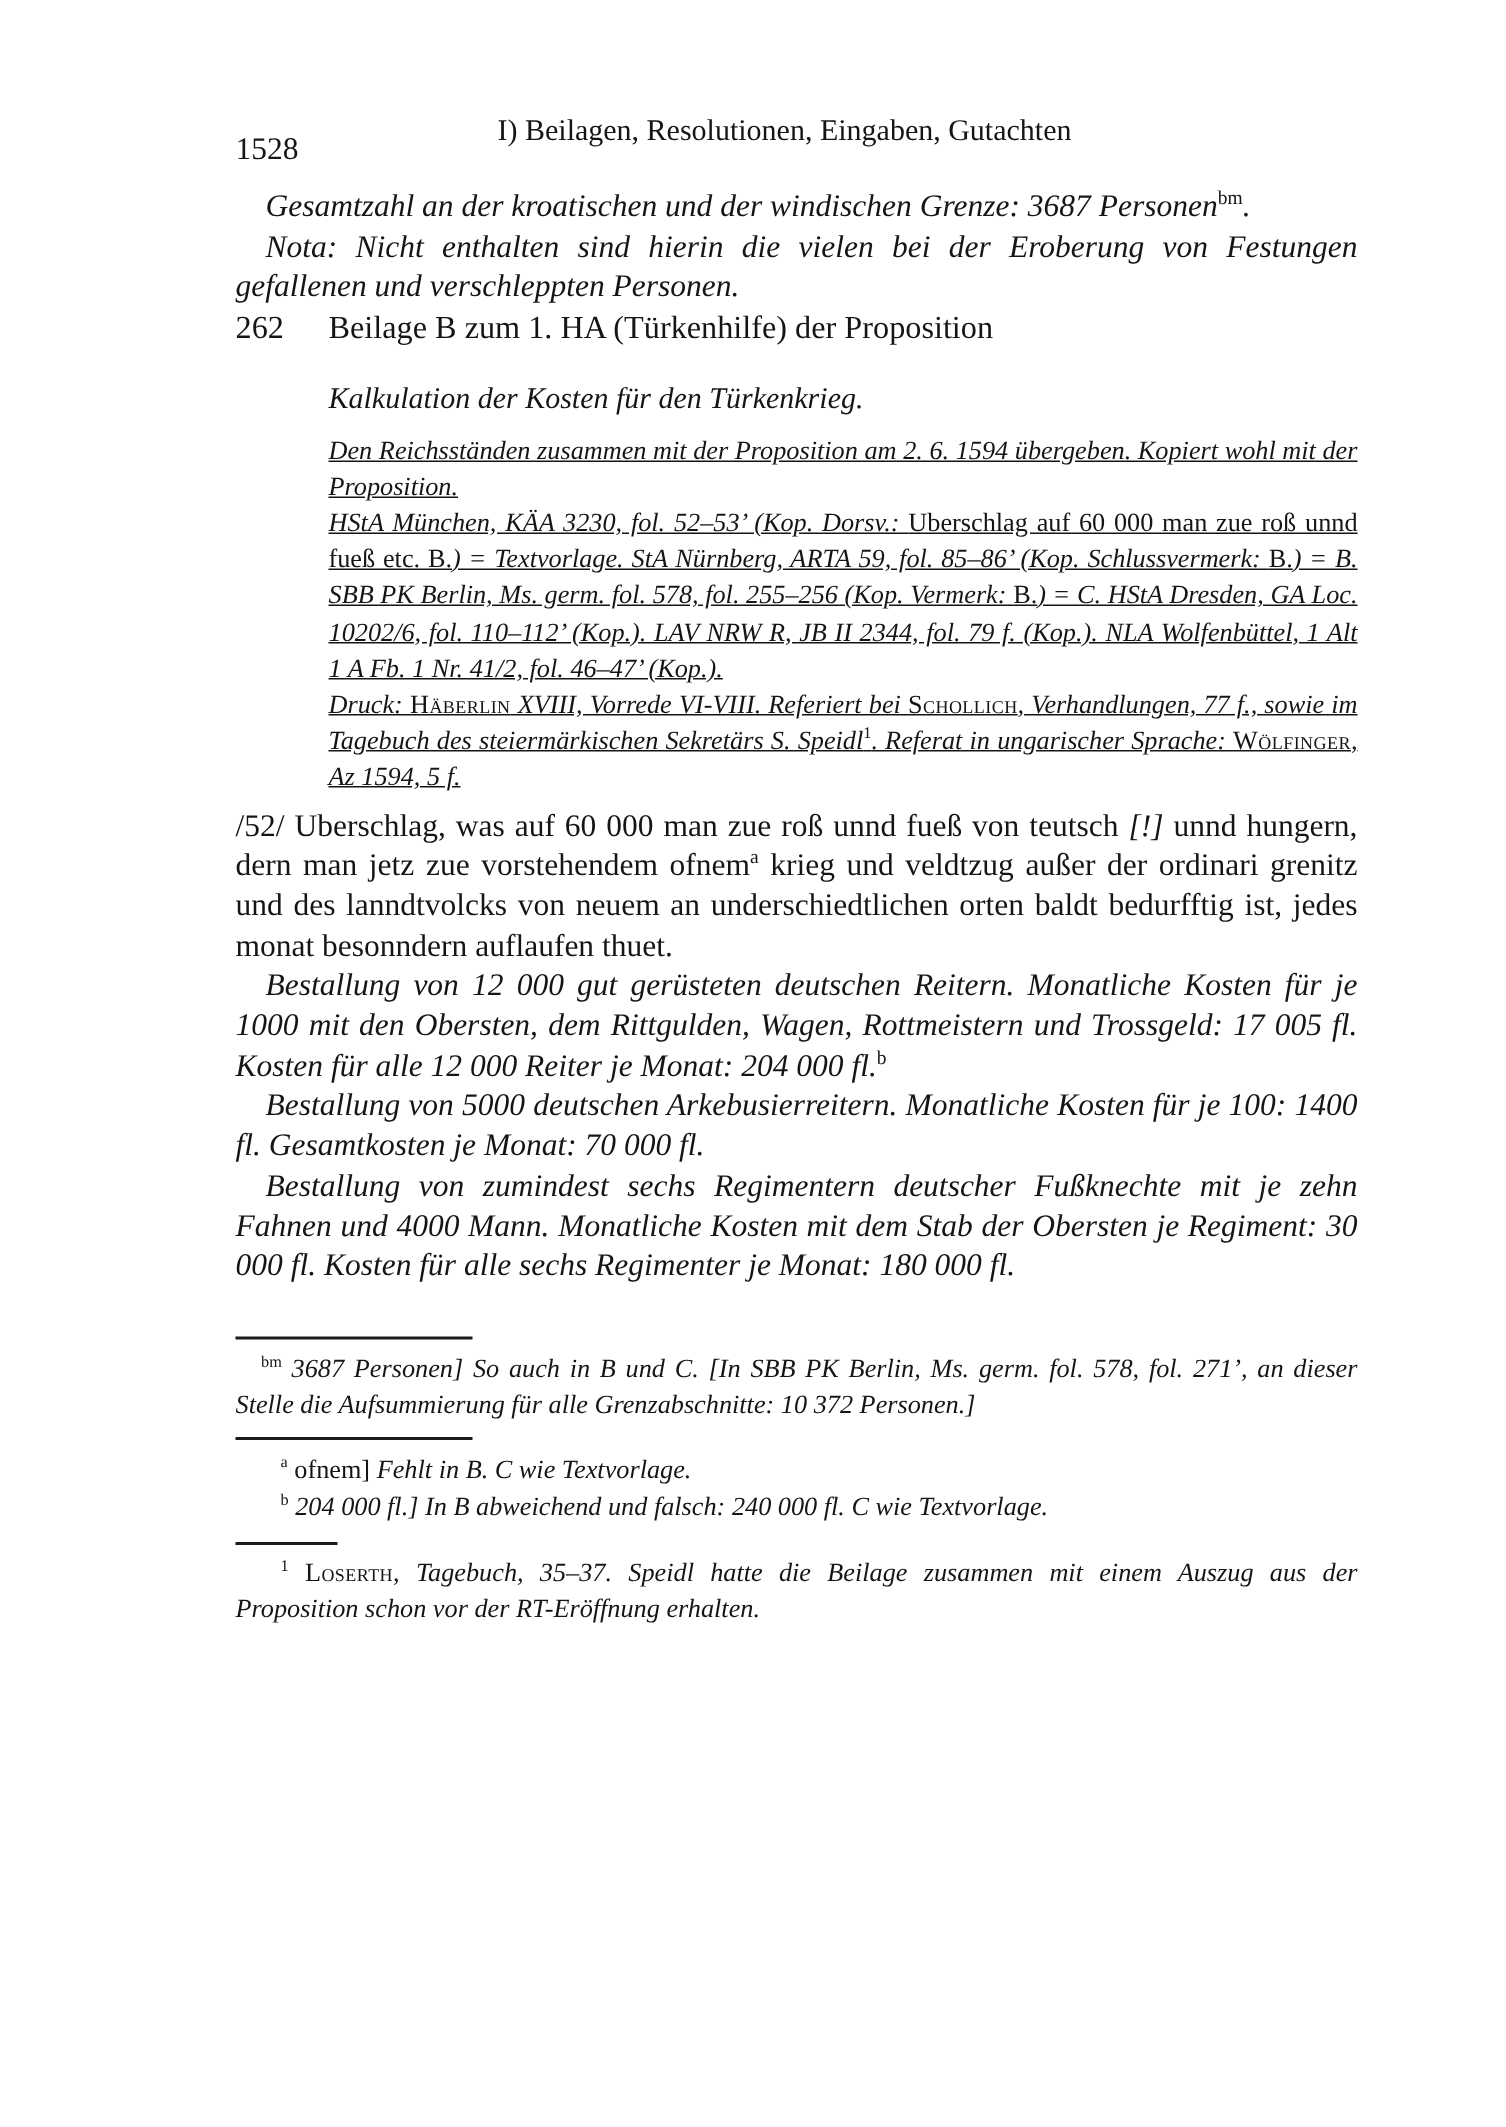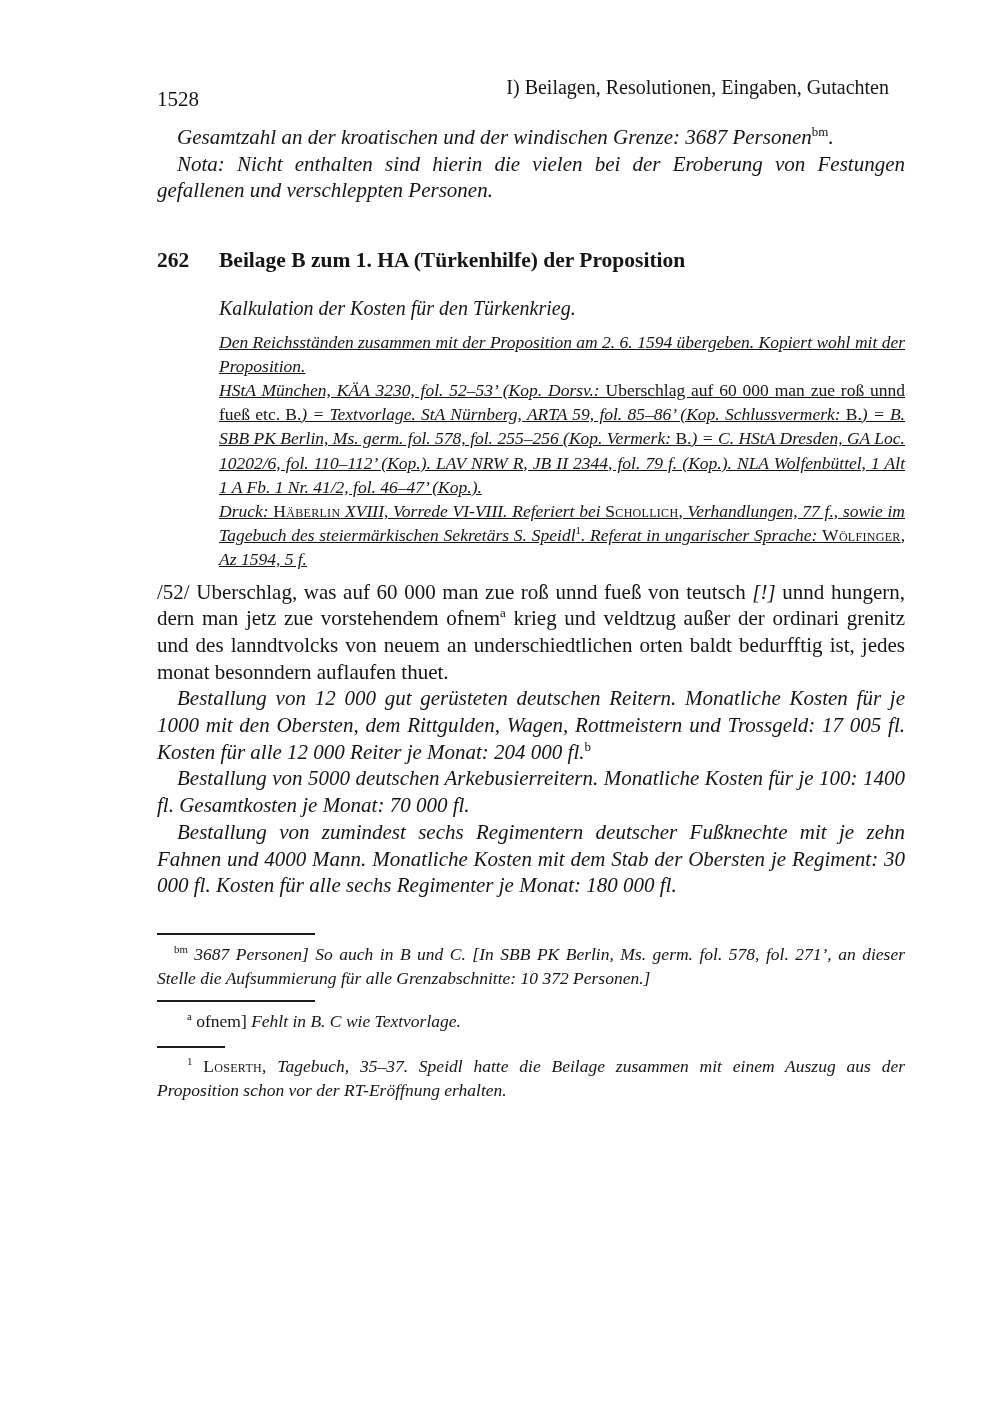--- a/index.html
+++ b/index.html
@@ -8,28 +8,28 @@
     font-family:"Liberation Serif", serif;
     color:#151515;
     -webkit-font-smoothing:antialiased;
   }
   .page{position:relative;width:1004px;height:1418px;overflow:hidden;background:#fff;}
   .content{position:absolute;left:157px;top:74px;width:748px;}
 
   
   .running-head{position:relative;height:26px;font-size:21px;line-height:26px;}
   .pagenum{position:absolute;left:0;top:12px;}
-  .rh-title{position:absolute;left:0;right:16px;text-align:right;font-size:20px;}
+  .rh-title{position:absolute;left:0;right:16px;text-align:center;font-size:20px;}
 
   
   .intro{margin-top:24px;font-size:21px;line-height:26.5px;text-align:justify;}
   .intro p{margin:0;text-indent:20px;}
 
   
-  .entry-heading{margin-top:42px;display:flex;font-weight:700;font-size:21.5px;line-height:28px;}
+  .entry-heading{display:flex;font-weight:400;font-size:21.5px;line-height:28px;}
   .entry-number{width:62px;flex:0 0 62px;}
   .entry-title{flex:1;}
 
   .subtitle{margin-top:21px;margin-left:62px;font-size:20px;line-height:26px;font-style:italic;}
 
   
   .petit{margin-top:9px;margin-left:62px;width:686px;font-size:17.5px;line-height:24.2px;text-align:justify;text-decoration:underline;}
   .petit p{margin:0;}
 
   
@@ -91,19 +91,20 @@
       <p><span class="run-i">Bestallung von 5000 deutschen Arkebusierreitern. Monatliche Kosten für je 100: 1400 fl. Gesamtkosten je Monat: 70 000 fl.</span></p>
       <p><span class="run-i">Bestallung von zumindest sechs Regimentern deutscher Fußknechte mit je zehn Fahnen und 4000 Mann. Monatliche Kosten mit dem Stab der Obersten je Regiment: 30 000 fl. Kosten für alle sechs Regimenter je Monat: 180 000 fl.</span></p>
     </div>
 
     <div class="apparatus">
       <div class="app-rule rule-long rule-1"></div>
       <p class="fn fn-bm"><span class="run-sup">bm</span><span class="run-i"> 3687 Personen] So auch in B und C. [In SBB PK Berlin, Ms. germ. fol. 578, fol. 271’, an dieser Stelle die Aufsummierung für alle Grenzabschnitte: 10 372 Personen.]</span></p>
 
       <div class="app-rule rule-long rule-2"></div>
       <p class="fn fn-letter"><span class="run-sup">a</span><span class="run-r"> ofnem] </span><span class="run-i">Fehlt in B. C wie Textvorlage.</span></p>
+      <p class="fn fn-letter"><span class="run-sup">b</span><span class="run-i"> 204 000 fl.] In B abweichend und falsch: 240 000 fl. C wie Textvorlage.</span></p>
 
       <div class="app-rule rule-short rule-3"></div>
       <p class="fn fn-num"><span class="run-sup">1</span><span class="run-r"> </span><span class="run-sc">Loserth</span><span class="run-r">, </span><span class="run-i">Tagebuch, 35–37. Speidl hatte die Beilage zusammen mit einem Auszug aus der Proposition schon vor der RT-Eröffnung erhalten.</span></p>
     </div>
 
   </div>
 </div>
 
 </body></html>

